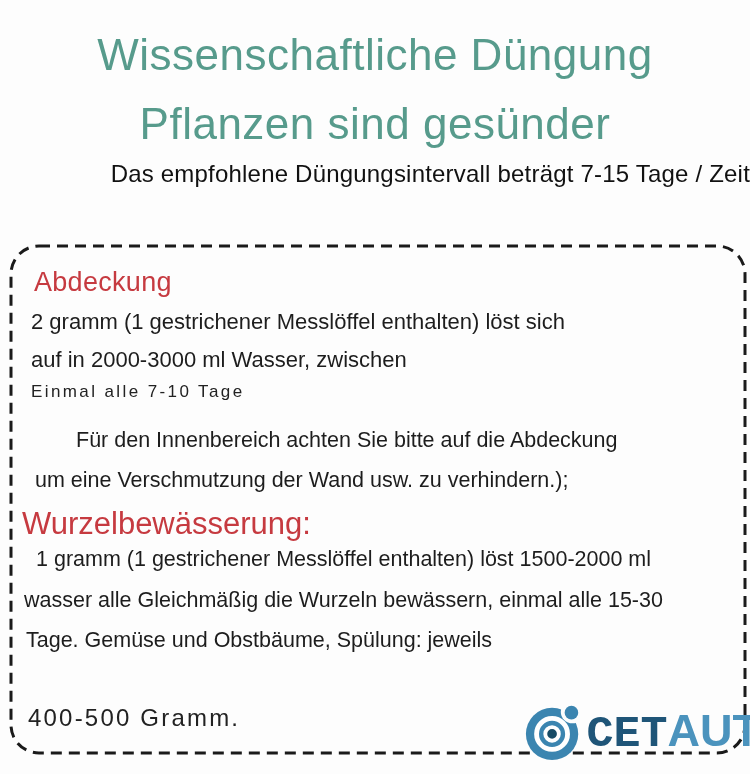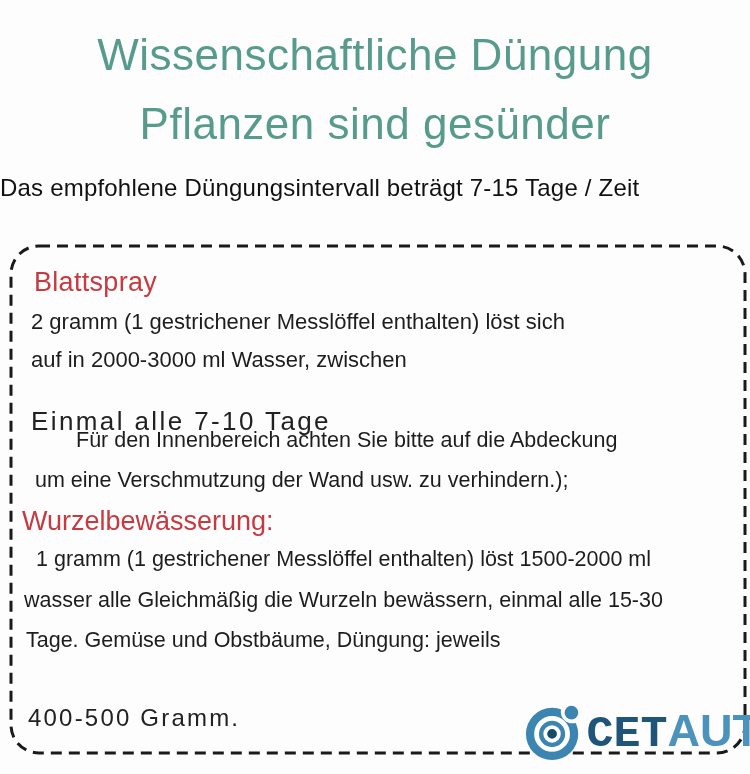--- a/index.html
+++ b/index.html
@@ -14,38 +14,38 @@
   
   .title{
     position:absolute;left:0;width:100%;
     text-align:center;white-space:nowrap;
     color:var(--heading_teal,#579b8c);
     font-size:44px;font-weight:400;letter-spacing:0.5px;
   }
   .title-1{top:30px;}
   .title-2{top:99px;}
   .subtitle{
-    position:absolute;left:0;width:100%;top:174px;
-    text-align:left;white-space:nowrap;
+    position:absolute;left:0;width:100%;top:160px;
+    text-align:right;white-space:nowrap;
     color:#111;font-size:24px;letter-spacing:0.2px;
   }
 
   
   .dashed-box{position:absolute;left:9px;top:244px;z-index:0;}
 
   .box-line{position:absolute;white-space:nowrap;color:#1d1d1d;}
   .red{color:var(--accent_red,#c63a40);}
 
   .h-blattspray{left:34px;top:267px;font-size:27px;letter-spacing:0.3px;}
   .l-dose1a{left:31px;top:309px;font-size:22px;}
   .l-dose1b{left:31px;top:347px;font-size:22px;}
-  .l-freq{left:31px;top:406px;font-size:26px;letter-spacing:2.4px;color:#222;}
+  .l-freq{left:31px;top:382px;font-size:17px;letter-spacing:2.4px;color:#222;}
   .l-note1{left:28px;top:428px;font-size:21.5px;margin-left:48px;}
   .l-note2{left:35px;top:468px;font-size:21.5px;}
-  .h-wurzel{left:22px;top:506px;font-size:27px;}
+  .h-wurzel{left:22px;top:506px;font-size:31px;}
   .l-dose2a{left:36px;top:547px;font-size:21.5px;}
   .l-dose2b{left:24px;top:588px;font-size:21.5px;}
   .l-dose2c{left:26px;top:628px;font-size:21.5px;}
   .l-amount{left:28px;top:666px;font-size:24px;letter-spacing:2.2px;color:#222;margin-top:38px;}
 
   
   .logo{
     position:absolute;top:700px;right:-10px;z-index:3;
     display:flex;align-items:center;gap:2px;
   }
@@ -62,39 +62,39 @@
 <div class="page">
 
   <div class="title title-1">Wissenschaftliche Düngung</div>
   <div class="title title-2">Pflanzen sind gesünder</div>
   <div class="subtitle">Das empfohlene Düngungsintervall beträgt 7-15 Tage / Zeit</div>
 
   <svg class="dashed-box" width="738" height="512" viewBox="0 0 738 512" aria-hidden="true">
     <rect x="2" y="2" width="734" height="507" rx="28" ry="28" fill="none" stroke="#1a1a1a" stroke-width="3" stroke-dasharray="11 7"></rect>
   </svg>
 
-  <div class="box-line red h-blattspray">Blattspray</div>
+  <div class="box-line red h-blattspray">Abdeckung</div>
 
   <div class="box-line l-dose1a">2 gramm (1 gestrichener Messlöffel enthalten) löst sich</div>
 
   <div class="box-line l-dose1b">auf in 2000-3000 ml Wasser, zwischen</div>
 
   <div class="box-line l-freq">Einmal alle 7-10 Tage</div>
 
   <div class="box-line l-note1">Für den Innenbereich achten Sie bitte auf die Abdeckung</div>
 
   <div class="box-line l-note2">um eine Verschmutzung der Wand usw. zu verhindern.);</div>
 
   <div class="box-line red h-wurzel">Wurzelbewässerung:</div>
 
   <div class="box-line l-dose2a">1 gramm (1 gestrichener Messlöffel enthalten) löst 1500-2000 ml</div>
 
   <div class="box-line l-dose2b">wasser alle Gleichmäßig die Wurzeln bewässern, einmal alle 15-30</div>
 
-  <div class="box-line l-dose2c">Tage. Gemüse und Obstbäume, Düngung: jeweils</div>
+  <div class="box-line l-dose2c">Tage. Gemüse und Obstbäume, Spülung: jeweils</div>
 
   <div class="box-line l-amount">400-500 Gramm.</div>
 
   <div class="logo">
     <svg width="62" height="64" viewBox="0 0 64 66" aria-hidden="true">
       <circle cx="30" cy="35" r="27" fill="#3b85b0"></circle>
       <circle cx="51" cy="12" r="12" fill="#fdfdfd"></circle>
       <circle cx="50" cy="13" r="7" fill="#3b85b0"></circle>
       <circle cx="30" cy="35" r="16" fill="none" stroke="#ffffff" stroke-width="5"></circle>
       <circle cx="30" cy="35" r="7" fill="#174b66" stroke="#ffffff" stroke-width="4"></circle>

